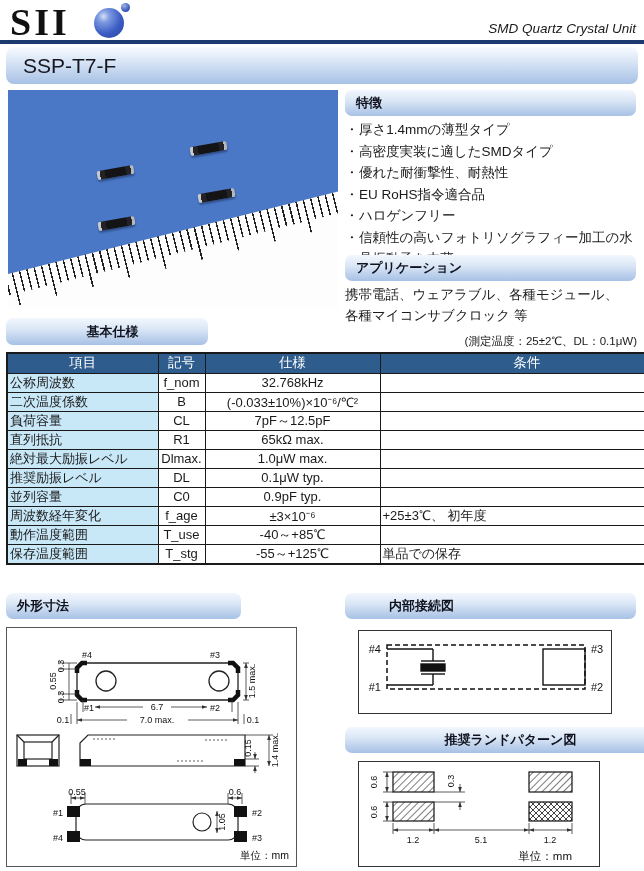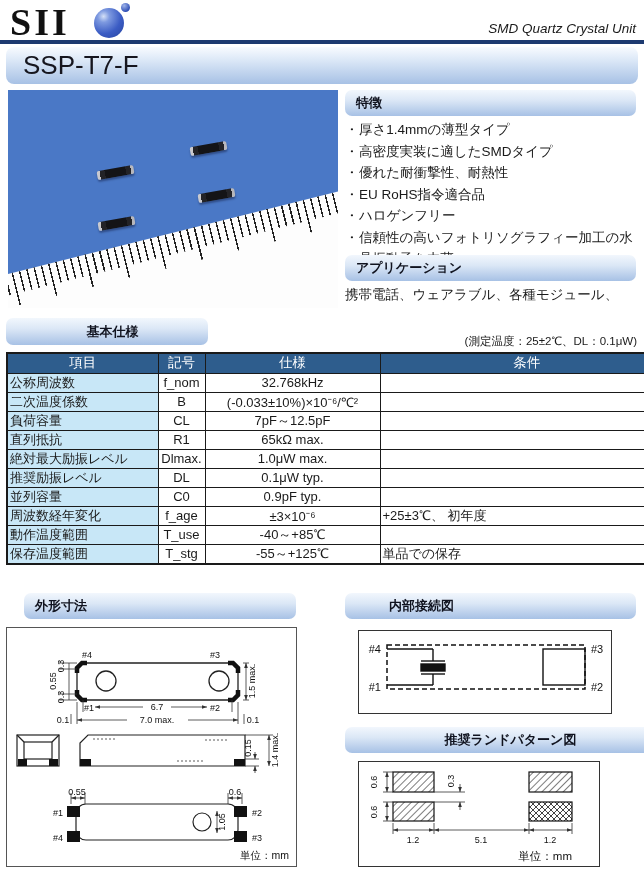--- a/index.html
+++ b/index.html
@@ -13,21 +13,21 @@
   
   .logo-text{position:absolute;left:10px;top:0px;font-family:"Liberation Serif",serif;font-weight:bold;font-size:38px;letter-spacing:3px;color:#111;}
   .sphere{position:absolute;left:94px;top:8px;width:30px;height:30px;border-radius:50%;
     background:radial-gradient(circle at 32% 28%, #d4e0f7 0%, #7e9ae0 20%, #3b5cc4 58%, #27449f 100%);}
   .sphere-dot{position:absolute;left:121px;top:3px;width:9px;height:9px;border-radius:50%;
     background:radial-gradient(circle at 35% 30%, #9fb4ea 0%, #2f4fb5 70%);}
   .doc-type{position:absolute;right:8px;top:21px;font-style:italic;font-size:13.5px;color:#1a1a1a;}
   .rule{position:absolute;left:0;top:40px;width:644px;height:4px;background:var(--accent-navy);}
   .title-bar{position:absolute;left:6px;top:47px;width:632px;height:37px;border-radius:8px;
     background:linear-gradient(to bottom,#f8fbff 0%,#dce8f7 35%,var(--bar-bottom) 100%);
-    font-size:26px;line-height:37px;padding-left:17px;color:#16161f;}
+    font-size:21px;line-height:37px;padding-left:17px;color:#16161f;}
 
   
   .bar{position:absolute;height:26px;border-radius:7px;
     background:linear-gradient(to bottom,var(--bar-top) 0%,#dbe7f6 40%,var(--bar-bottom) 100%);
     font-size:13px;font-weight:600;line-height:26px;padding-left:11px;color:#10131f;}
 
   
   .photo{position:absolute;left:8px;top:90px;width:330px;height:218px;background:var(--photo-background);overflow:hidden;}
   .ruler{position:absolute;bottom:-58px;right:-50px;width:440px;height:130px;background:#fdfdfd;transform:rotate(-14deg);}
   .ruler::before{content:"";position:absolute;top:0;left:0;right:0;height:21px;
@@ -109,20 +109,21 @@
       </li>
     <li>
         <span class="bullet">・</span>
         <span>信頼性の高いフォトリソグラフィー加工の水晶振動子を内蔵</span>
       </li>
   </ul>
 
   <div class="bar" style="left:345px;top:255px;width:291px;">アプリケーション</div>
   <div class="app-lines">
     <div>携帯電話、ウェアラブル、各種モジュール、</div>
+    <div>各種マイコンサブクロック 等</div>
   </div>
 
   <div class="bar" style="left:6px;top:318px;width:202px;height:27px;line-height:27px;text-align:center;">基本仕様</div>
   <div class="spec-note">(測定温度：25±2℃、DL：0.1μW)</div>
 
   <table class="specs">
     <thead>
       <tr>
         <th class="w1">項目</th>
         <th class="w2">記号</th>
@@ -187,21 +188,21 @@
         </tr>
       <tr>
           <td class="c-item">保存温度範囲</td>
           <td class="c-sym">T_stg</td>
           <td class="c-spec">-55～+125℃</td>
           <td class="c-cond">単品での保存</td>
         </tr>
     </tbody>
   </table>
 
-  <div class="bar" style="left:24px;top:593px;width:272px;">外形寸法</div>
+  <div class="bar" style="left:6px;top:593px;width:235px;">外形寸法</div>
   <div class="bar" style="left:345px;top:593px;width:291px;padding-left:44px;">内部接続図</div>
   <div class="bar" style="left:345px;top:727px;width:320px;text-align:center;">推奨ランドパターン図</div>
 
   <div class="box box-outline">
     <svg width="288" height="237" viewBox="0 0 288 237">
       <defs>
         <marker id="ar" markerWidth="8" markerHeight="8" refX="6.5" refY="3" orient="auto-start-reverse">
           <path d="M0,0.6 L6.5,3 L0,5.4 Z" fill="#333"></path>
         </marker>
       </defs>

